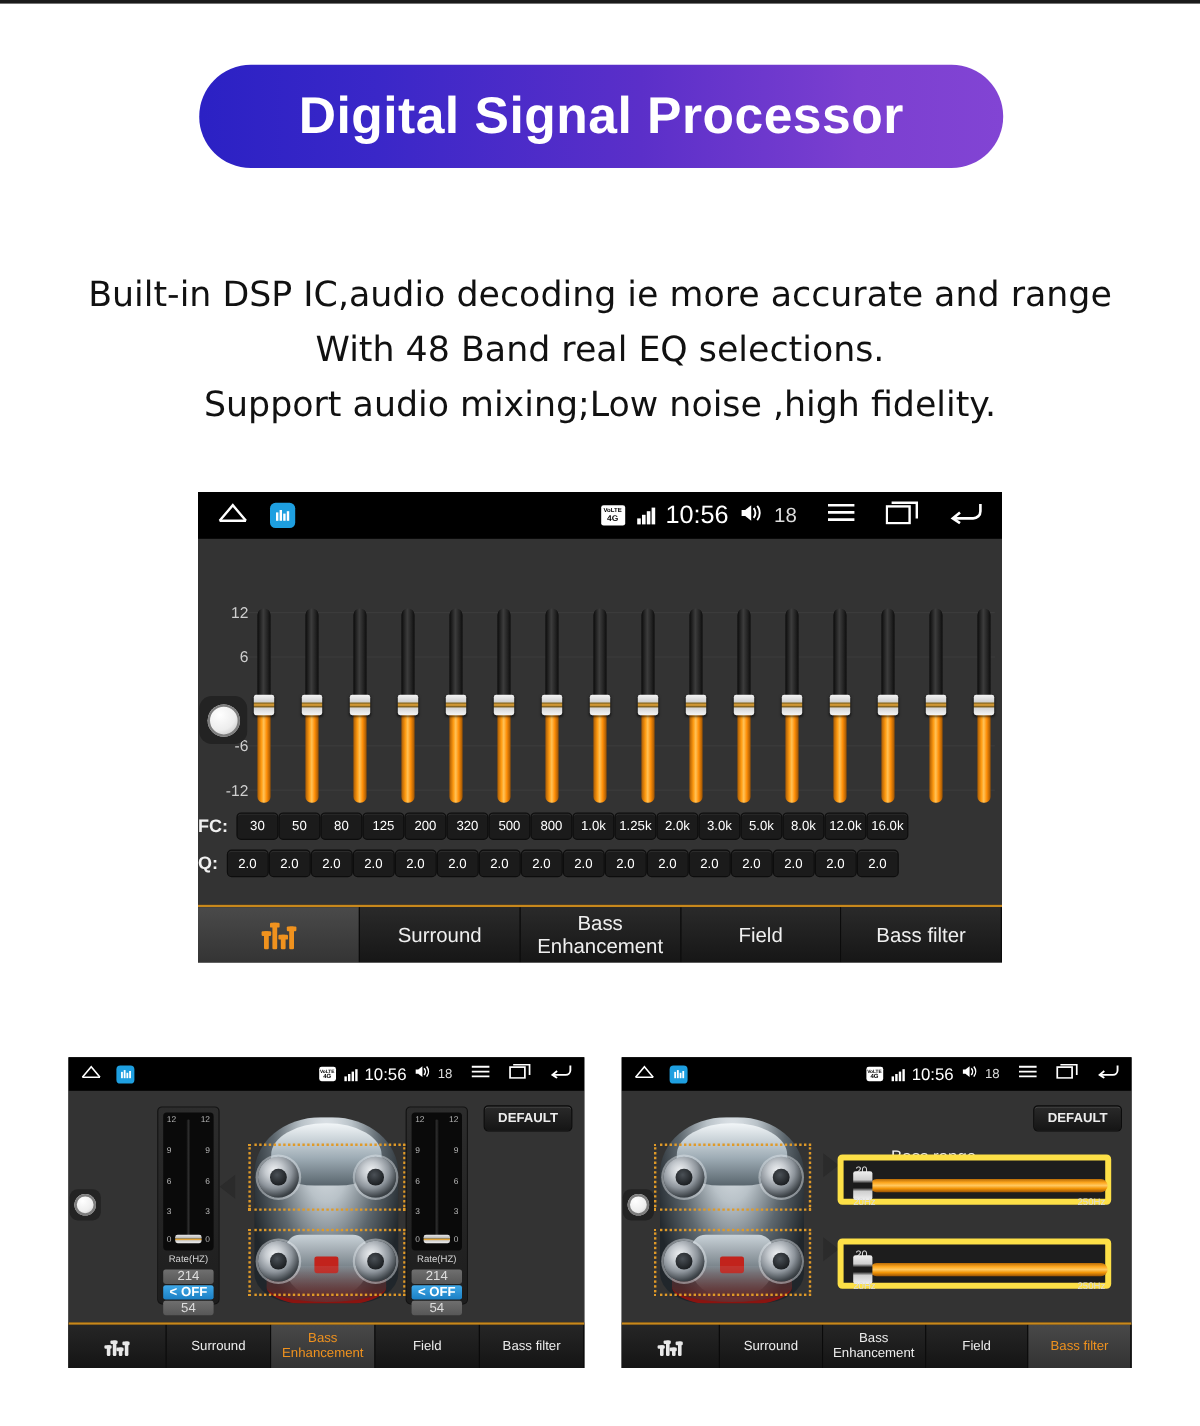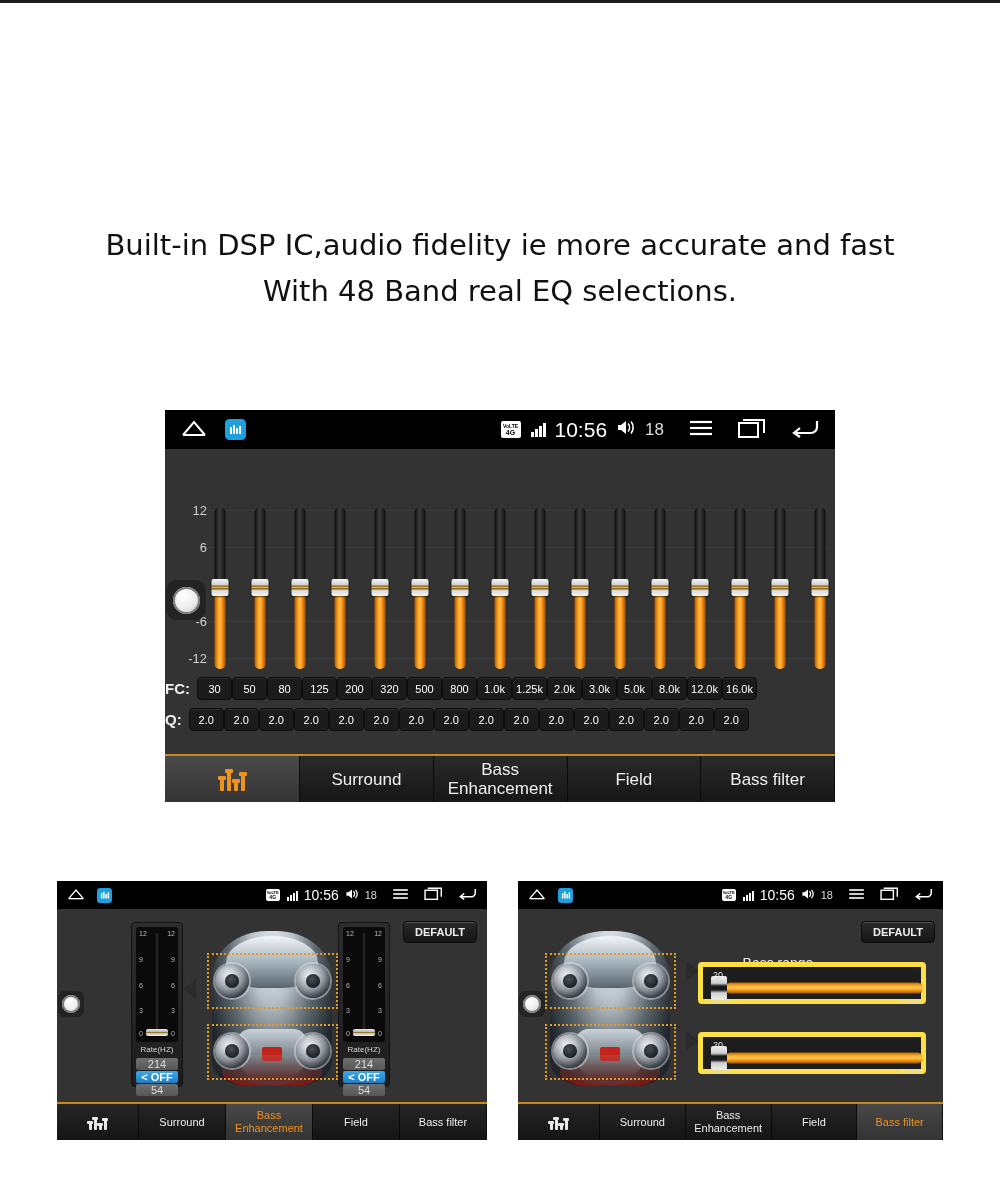--- a/index.html
+++ b/index.html
@@ -191,24 +191,28 @@
   .eqicon.sm i { width:3px; }
   .eqicon.sm i::after { left:-1.5px; width:6px; height:3px; }
   .eqicon.white i, .eqicon.white i::after { background:#e8e8e8; }
 </style>
 </head>
 <body>
 
 <div class="page">
   <div class="topline"></div>
 
+  <div class="banner">
+    <div class="banner-text">Digital Signal Processor</div>
+  </div>
 
   <div class="desc">
-    <div>Built-in DSP IC,audio fidelity ie more accurate and fast</div>
+    <div>Built-in DSP IC,audio decoding ie more accurate and range</div>
     <div>With 48 Band real EQ selections.</div>
+    <div>Support audio mixing;Low noise ,high fidelity.</div>
   </div>
 
   <div class="device" id="eq-main">
 
     <div class="statusbar" style="height:39px;padding:0 16px;">
       <div class="sb-left">
         <span class="ic" style="margin-right:18px;">
           <svg width="26" height="18" viewBox="0 0 26 18">
               <path d="M2 16 L13 3 L24 16" fill="none" stroke="#fff" stroke-width="2"></path>
               <path d="M2 16 L24 16" stroke="#fff" stroke-width="2"></path>

